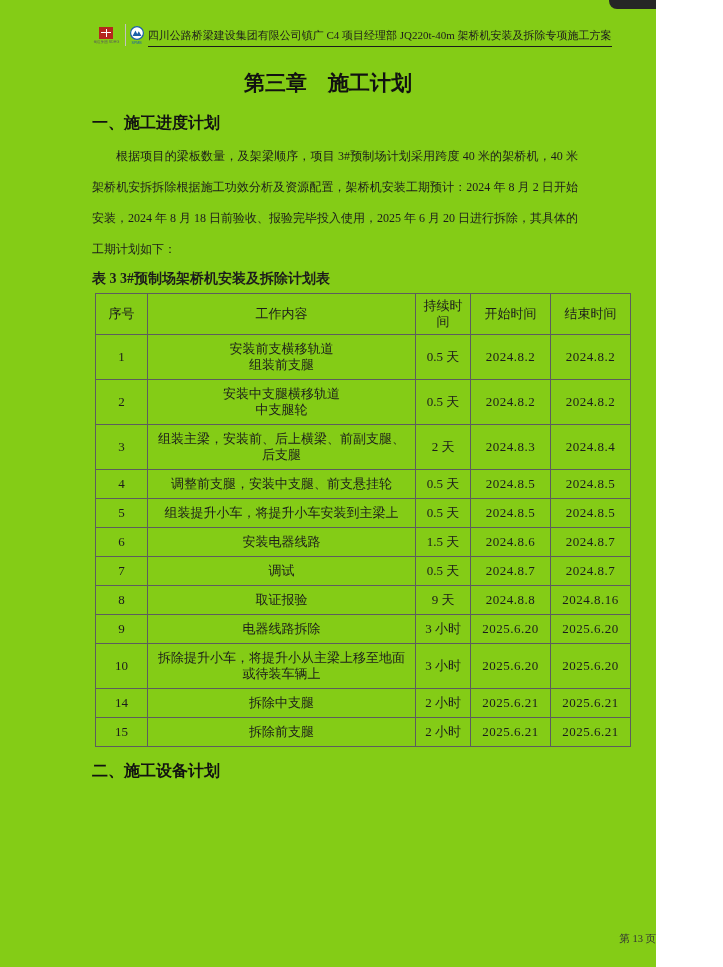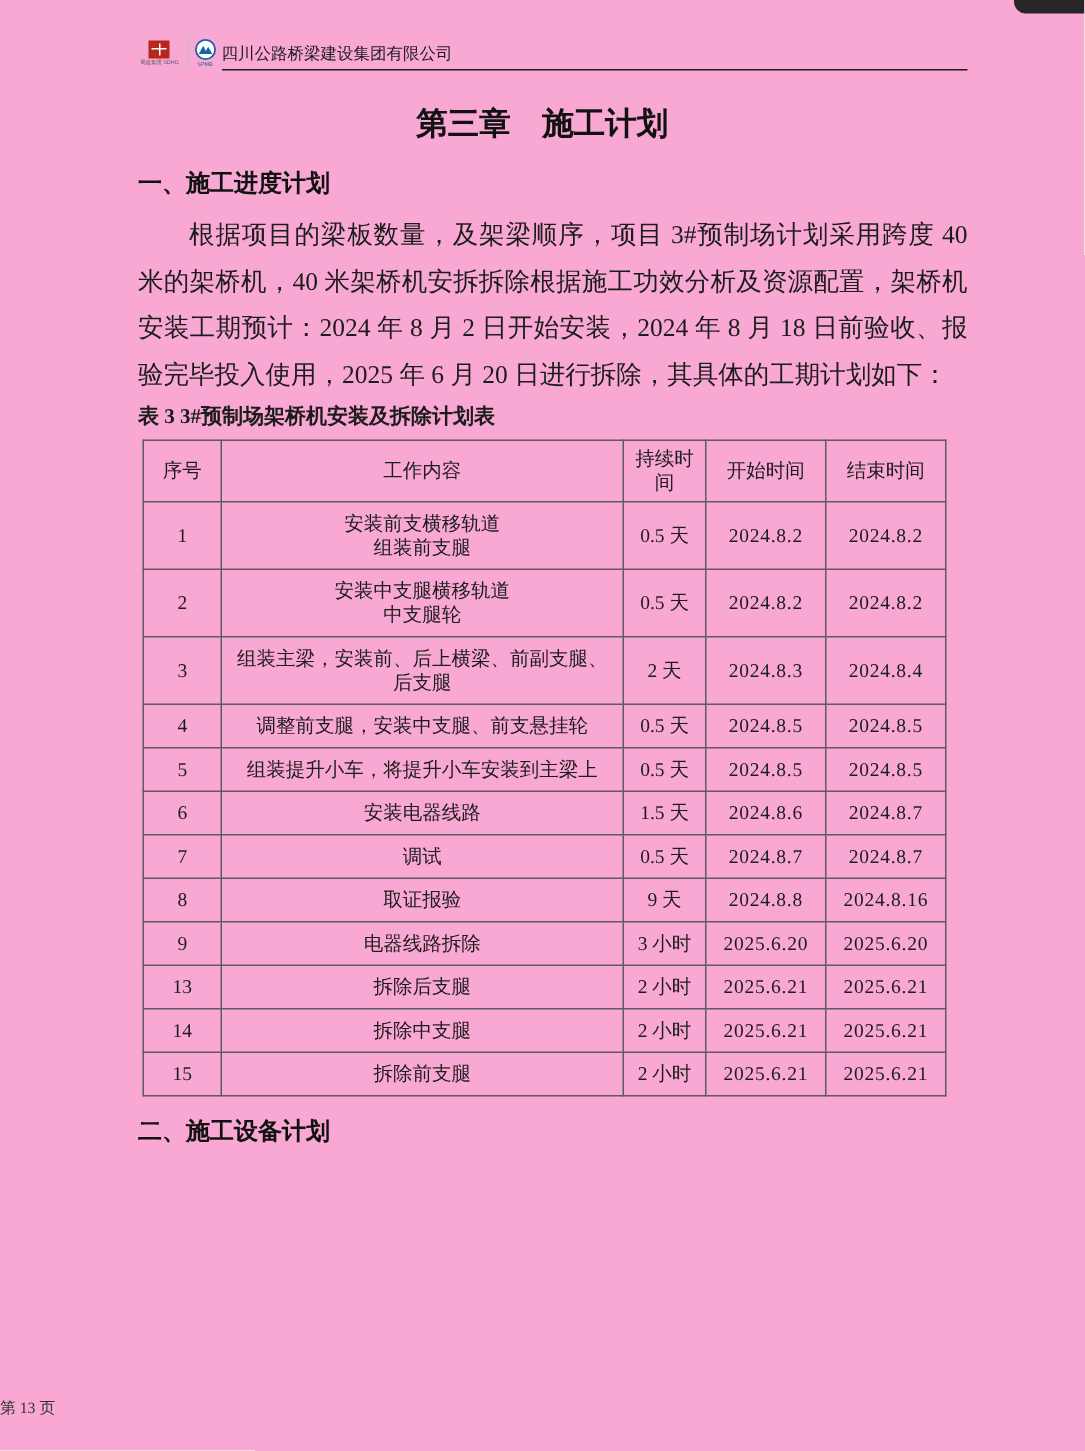--- a/index.html
+++ b/index.html
@@ -1,19 +1,19 @@
 <!DOCTYPE html>
 <html><head>
 <meta charset="utf-8">
 <style>
   html,body{margin:0;padding:0;background:#ffffff;}
   .screen{
     position:relative;
-    width:723px;height:967px;
-    background:#f9a8d4;
+    width:656px;height:967px;
+    background:#84cc16;
     overflow:hidden;
     font-family:"Liberation Serif","DejaVu Serif",serif;
     color:#1c1c1c;
   }
   
   .corner-shape{
     position:absolute;top:0;right:0;
     width:47px;height:9px;
     background:#262626;
     border-bottom-left-radius:8px;
@@ -49,21 +49,21 @@
   }
   .section-heading{
     margin:7px 0 0 92px;
     font-family:"Liberation Sans","DejaVu Sans",sans-serif;
     font-weight:bold;font-size:16px;line-height:22px;color:#111;
   }
   .section-heading.second{margin-top:13px;}
   
   .body-paragraph{
     margin:7px 78px 0 92px;
-    font-size:17px;line-height:31px;
+    font-size:12px;line-height:31px;
     text-align:justify;text-indent:2em;
   }
   
   .table-caption{
     margin:5px 78px 0 92px;
     text-align:left;font-weight:bold;font-size:14px;line-height:18px;
   }
   table.plan{
     border-collapse:collapse;table-layout:fixed;
     margin:5px 0 0 95px;width:535px;
@@ -75,21 +75,21 @@
     text-align:center;vertical-align:middle;
     padding:6px 2px;
     white-space:pre-line;
     word-break:break-word;
   }
   table.plan th{padding:4px 2px;}
   td.date{letter-spacing:.5px;}
   
   .page-footer{
     position:absolute;left:0;right:0;bottom:21px;
-    text-align:left;font-size:10.5px;color:#333;
+    text-align:right;font-size:10.5px;color:#333;
   }
 </style>
 </head>
 <body>
 
 <div class="screen">
 
   <div class="corner-shape"></div>
 
   <div class="doc-header">
@@ -102,20 +102,21 @@
       <div class="logo-block">
         <svg width="14" height="14" viewBox="0 0 14 14">
           <circle cx="7" cy="7" r="6.4" fill="#ffffff" stroke="#1a5fa8" stroke-width="1.2"></circle>
           <path d="M2.5 10 L5.5 4.5 L7.2 8 L8.8 5.2 L11.5 10 Z" fill="#1a5fa8"></path>
         </svg>
         <div class="logo-caption blue">SPMB</div>
       </div>
     </div>
     <div class="header-rule">
       <span>四川公路桥梁建设集团有限公司</span>
+      <span>镇广 C4 项目经理部 JQ220t-40m 架桥机安装及拆除专项施工方案</span>
     </div>
   </div>
 
   <div class="chapter-title">第三章　施工计划</div>
 
   <div class="section-heading">一、施工进度计划</div>
 
   <div class="body-paragraph">根据项目的梁板数量，及架梁顺序，项目 3#预制场计划采用跨度 40 米的架桥机，40 米架桥机安拆拆除根据施工功效分析及资源配置，架桥机安装工期预计：2024 年 8 月 2 日开始安装，2024 年 8 月 18 日前验收、报验完毕投入使用，2025 年 6 月 20 日进行拆除，其具体的工期计划如下：</div>
 
   <div class="table-caption">表 3  3#预制场架桥机安装及拆除计划表</div>
@@ -198,25 +199,26 @@
         <td class="date">2024.8.16</td>
       </tr>
       <tr>
         <td>9</td>
         <td>电器线路拆除</td>
         <td>3 小时</td>
         <td class="date">2025.6.20</td>
         <td class="date">2025.6.20</td>
       </tr>
       <tr>
-        <td>13</td>
-        <td>拆除后支腿</td>
-        <td>2 小时</td>
-        <td class="date">2025.6.21</td>
-        <td class="date">2025.6.21</td>
+        <td>10</td>
+        <td>拆除提升小车，将提升小从主梁上移至地面
+或待装车辆上</td>
+        <td>3 小时</td>
+        <td class="date">2025.6.20</td>
+        <td class="date">2025.6.20</td>
       </tr>
       <tr>
         <td>14</td>
         <td>拆除中支腿</td>
         <td>2 小时</td>
         <td class="date">2025.6.21</td>
         <td class="date">2025.6.21</td>
       </tr>
       <tr>
         <td>15</td>

